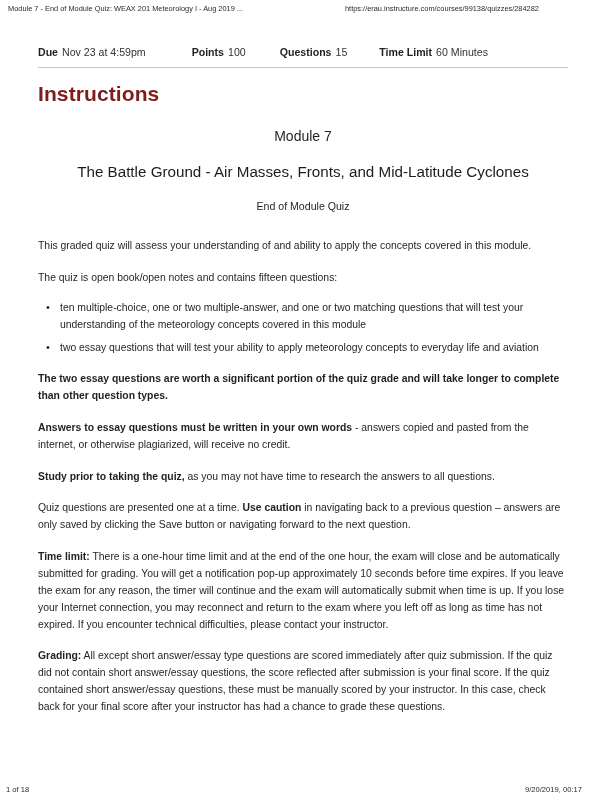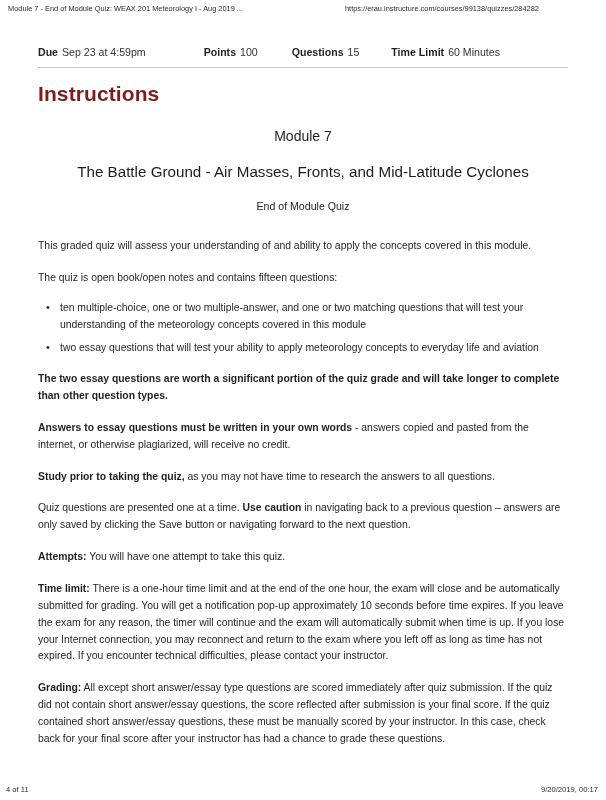--- a/index.html
+++ b/index.html
@@ -55,21 +55,21 @@
     font-size: 7.6px;
     color: #2a2a2a;
   }
   .footer .left {
     position: absolute;
     left: 6px;
     bottom: 0;
   }
   .footer .right {
     position: absolute;
-    right: 8px;
+    right: 24px;
     bottom: 0;
   }
   
   .content {
     position: absolute;
     top: 38px;
     left: 0;
     width: 606px;
     padding: 0 38px;
     box-sizing: border-box;
@@ -88,21 +88,21 @@
     white-space: nowrap;
   }
   .metabar .lbl {
     font-weight: bold;
     color: #231f20;
   }
   .metabar .val {
     margin-left: 4px;
     color: #333;
   }
-  .m-due { margin-right: 58px; }
+  .m-due { margin-right: 46px; }
   .m-points { margin-right: 34px; }
   .m-questions { margin-right: 32px; }
 
   hr.rule {
     border: 0;
     border-top: 1px solid #c8c8c8;
     margin: 9px 0 14px 0;
   }
 
   h1.instructions {
@@ -170,21 +170,21 @@
   <div class="runhead">
     <span class="left">Module 7 - End of Module Quiz: WEAX 201 Meteorology I - Aug 2019 ...</span>
     <span class="right">https://erau.instructure.com/courses/99138/quizzes/284282</span>
   </div>
 
   <div class="content">
 
     <div class="metabar">
       <span class="group m-due">
         <span class="lbl">Due</span>
-        <span class="val">Sep 23 at 4:59pm</span>
+        <span class="val">Nov 23 at 4:59pm</span>
       </span>
       <span class="group m-points">
         <span class="lbl">Points</span>
         <span class="val">100</span>
       </span>
       <span class="group m-questions">
         <span class="lbl">Questions</span>
         <span class="val">15</span>
       </span>
       <span class="group m-timelimit">
@@ -211,26 +211,25 @@
     </ul>
 
     <p class="para bold-block">The two essay questions are worth a significant portion of the quiz grade and will take longer to complete than other question types.</p>
 
     <p class="para"><b>Answers to essay questions must be written in your own words</b><span> - answers copied and pasted from the internet, or otherwise plagiarized, will receive no credit.</span></p>
 
     <p class="para"><b>Study prior to taking the quiz,</b><span> as you may not have time to research the answers to all questions.</span></p>
 
     <p class="para"><span>Quiz questions are presented one at a time. </span><b>Use caution</b><span> in navigating back to a previous question – answers are only saved by clicking the Save button or navigating forward to the next question.</span></p>
 
-    <p class="para"><b>Attempts:</b><span> You will have one attempt to take this quiz.</span></p>
 
     <p class="para"><b>Time limit:</b><span> There is a one-hour time limit and at the end of the one hour, the exam will close and be automatically submitted for grading. You will get a notification pop-up approximately 10 seconds before time expires. If you leave the exam for any reason, the timer will continue and the exam will automatically submit when time is up. If you lose your Internet connection, you may reconnect and return to the exam where you left off as long as time has not expired. If you encounter technical difficulties, please contact your instructor.</span></p>
 
     <p class="para"><b>Grading:</b><span> All except short answer/essay type questions are scored immediately after quiz submission. If the quiz did not contain short answer/essay questions, the score reflected after submission is your final score. If the quiz contained short answer/essay questions, these must be manually scored by your instructor. In this case, check back for your final score after your instructor has had a chance to grade these questions.</span></p>
 
   </div>
 
   <div class="footer">
-    <span class="left">4 of 11</span>
+    <span class="left">1 of 18</span>
     <span class="right">9/20/2019, 00:17</span>
   </div>
 
 </div>
 
 </body></html>

